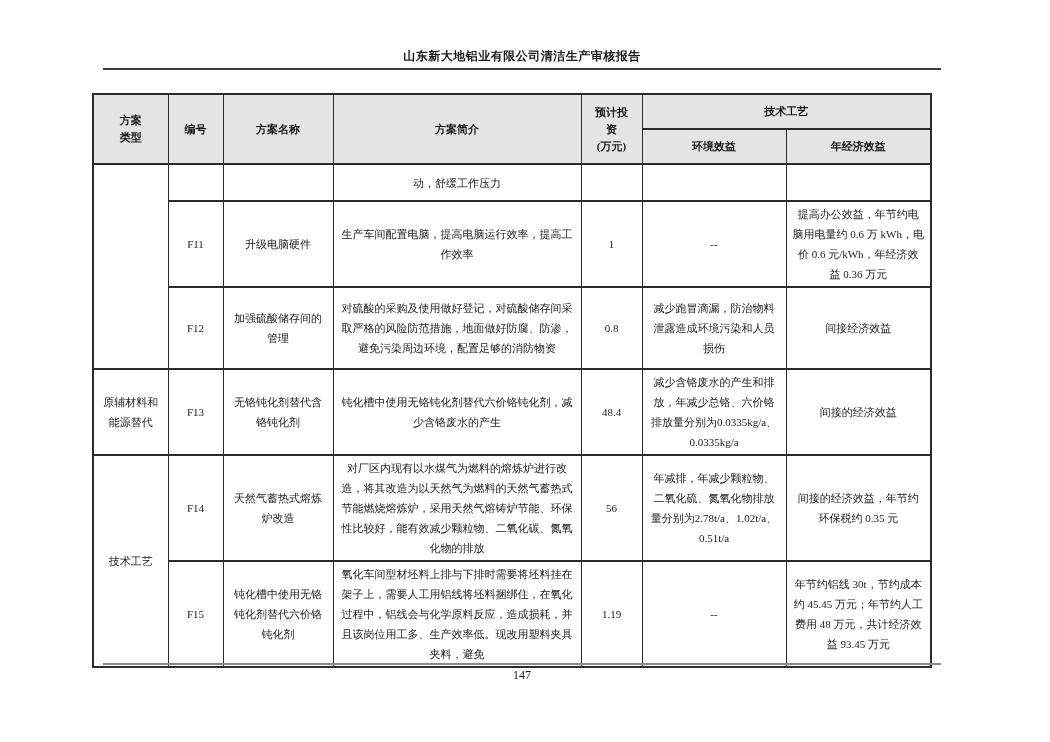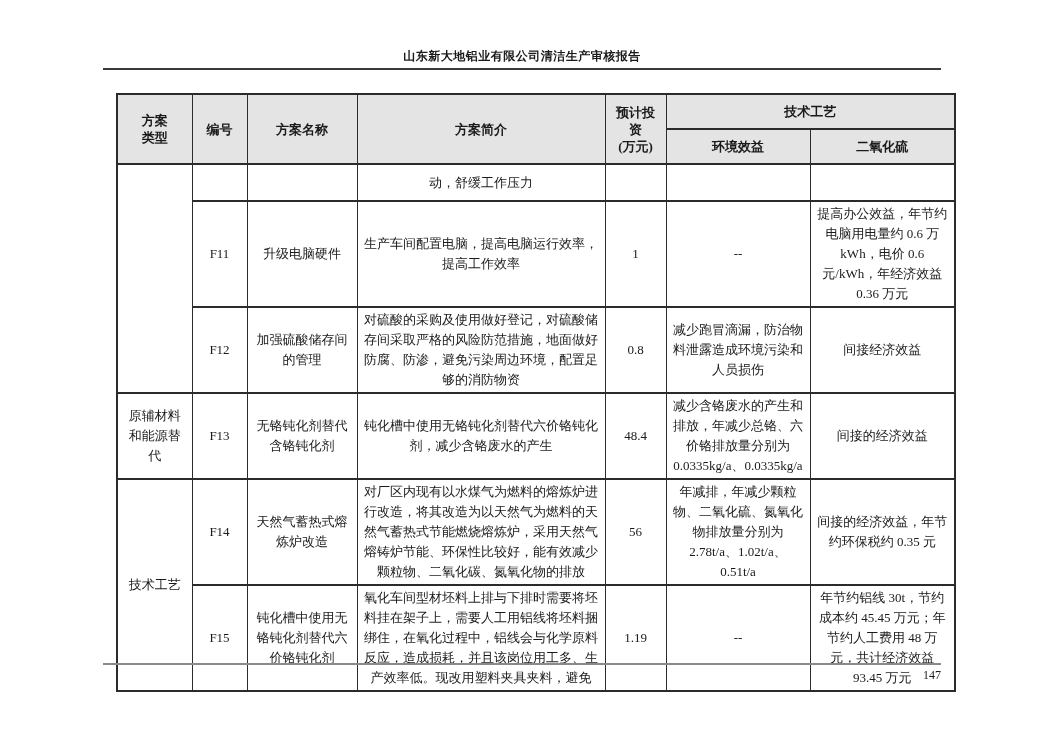--- a/index.html
+++ b/index.html
@@ -32,26 +32,26 @@
   .title-rule {
     position: absolute;
     top: 68px;
     left: 103px;
     width: 838px;
     border-top: 2px solid #3a3a3a;
   }
   table.main {
     position: absolute;
     top: 93px;
-    left: 116px;
+    left: 92px;
     width: 838px;
     border-collapse: collapse;
     table-layout: fixed;
     border: 2px solid var(--border-col);
-    font-size: 13px;
+    font-size: 11px;
   }
   table.main th, table.main td {
     border: 1.5px solid var(--border-col);
     border-top-width: 2px;
     border-bottom-width: 2px;
     padding: 2px 6px;
     vertical-align: middle;
     line-height: 20px;
     overflow: hidden;
     text-align: center;
@@ -83,21 +83,21 @@
     top: 663px;
     left: 103px;
     width: 838px;
     border-top: 2px solid #8a8a8a;
   }
   .page-number {
     position: absolute;
     top: 668px;
     left: 103px;
     width: 838px;
-    text-align: right;
+    text-align: center;
     font-size: 12px;
   }
 </style>
 </head>
 <body>
 
 <div class="page" style="--header-bg: #e4e4e4; --border-col: #2b2b2b;">
 
   <div class="doc-title">山东新大地铝业有限公司清洁生产审核报告</div>
   <div class="title-rule"></div>
@@ -119,21 +119,21 @@
         <th rowspan="2">编号</th>
         <th rowspan="2">方案名称</th>
         <th rowspan="2">方案简介</th>
         <th rowspan="2" class="pre">预计投
 资
 (万元)</th>
         <th colspan="2">技术工艺</th>
       </tr>
       <tr class="hr2">
         <th>环境效益</th>
-        <th>二氧化硫</th>
+        <th>年经济效益</th>
       </tr>
     </thead>
     <tbody>
       <tr class="r0">
         <td rowspan="3" class="type"></td>
         <td class="no"></td>
         <td class="name"></td>
         <td class="intro">动，舒缓工作压力</td>
         <td class="invest"></td>
         <td class="cent"></td>

